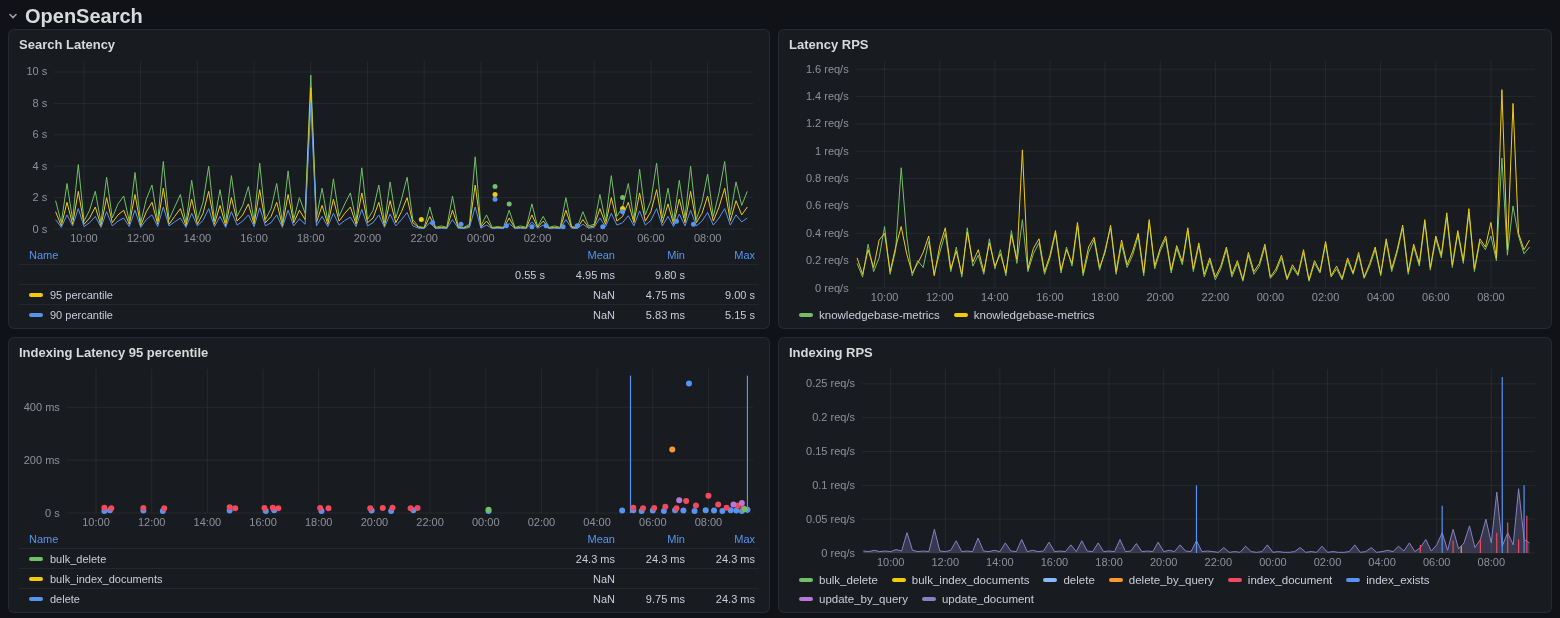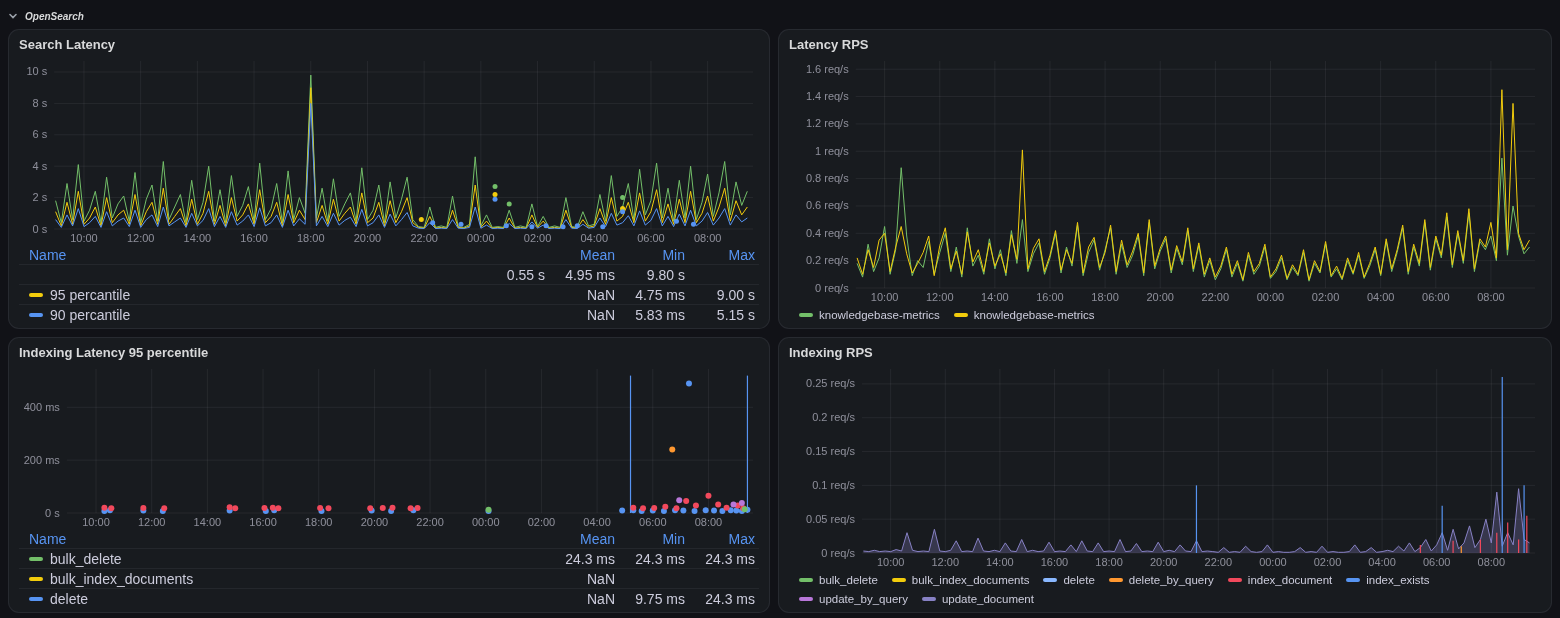--- a/index.html
+++ b/index.html
@@ -1,28 +1,28 @@
 <!DOCTYPE html>
 <html><head>
 <meta charset="utf-8">
 <style>
   html,body{margin:0;padding:0;background:#111217;width:1560px;height:618px;overflow:hidden;
     font-family:"Liberation Sans",sans-serif;-webkit-font-smoothing:antialiased;}
   .page{padding:5px 8px 0;}
   .row-header{display:flex;align-items:center;gap:7px;height:22px;color:#d8d9da;cursor:pointer;}
   .row-header .chev{display:inline-flex;width:10px;color:#9aa0a9;}
-  .row-header .rh-title{font-size:10px;font-weight:700;font-style:italic;}
+  .row-header .rh-title{font-size:20px;font-weight:700;}
   .grid{display:grid;grid-template-columns:762px 774px;grid-template-rows:300px 276px;gap:8px;margin-top:2px;}
-  .panel{background:#181b1f;border:1px solid rgba(204,204,220,0.09);border-radius:11px;
+  .panel{background:#181b1f;border:1px solid rgba(204,204,220,0.09);border-radius:6px;
     display:flex;flex-direction:column;padding:6px 10px 4px;box-sizing:border-box;min-height:0;}
   .panel h2{font-size:13px;font-weight:600;color:#d8d9da;margin:0 0 2px;line-height:17px;}
   .chart{flex:1;position:relative;min-height:0;}
   .chart svg{position:absolute;inset:0;}
   
-  .lt{font-size:14px;color:#ccccdc;}
+  .lt{font-size:11px;color:#ccccdc;}
   .lt-row{display:grid;grid-template-columns:1fr 70px 70px 70px;align-items:center;height:19px;
     border-top:1px solid rgba(204,204,220,0.07);}
   .lt-head{color:#5794F2;border-top:none;font-weight:500;}
   .lt-name{display:flex;align-items:center;gap:7px;padding-left:10px;cursor:pointer;}
   .lt-num{text-align:right;padding-right:4px;}
   .sw{display:inline-block;width:14px;height:4px;border-radius:2px;flex:0 0 14px;}
   
   .il{display:flex;flex-wrap:wrap;column-gap:14px;row-gap:3px;padding:3px 0 1px 10px;
     font-size:11.5px;color:#ccccdc;line-height:16px;}
   .il-item{display:inline-flex;align-items:center;gap:6px;cursor:pointer;white-space:nowrap;}

